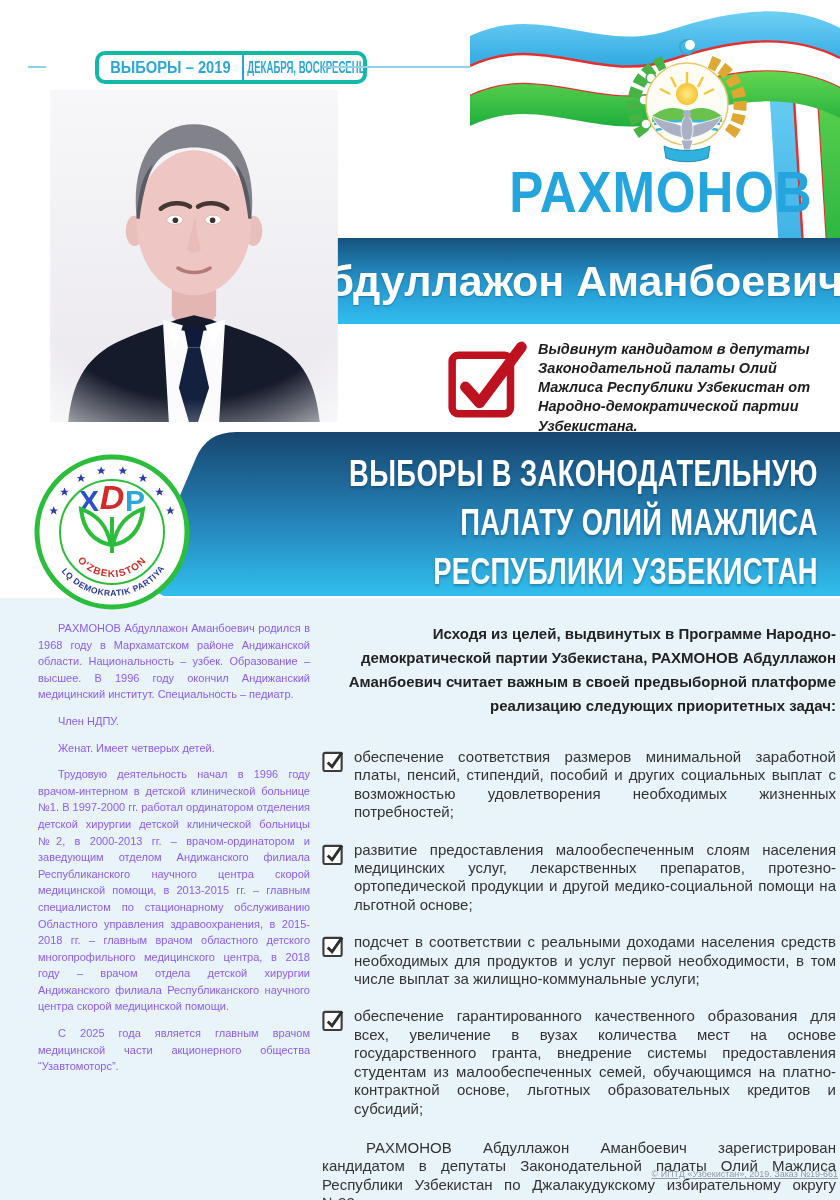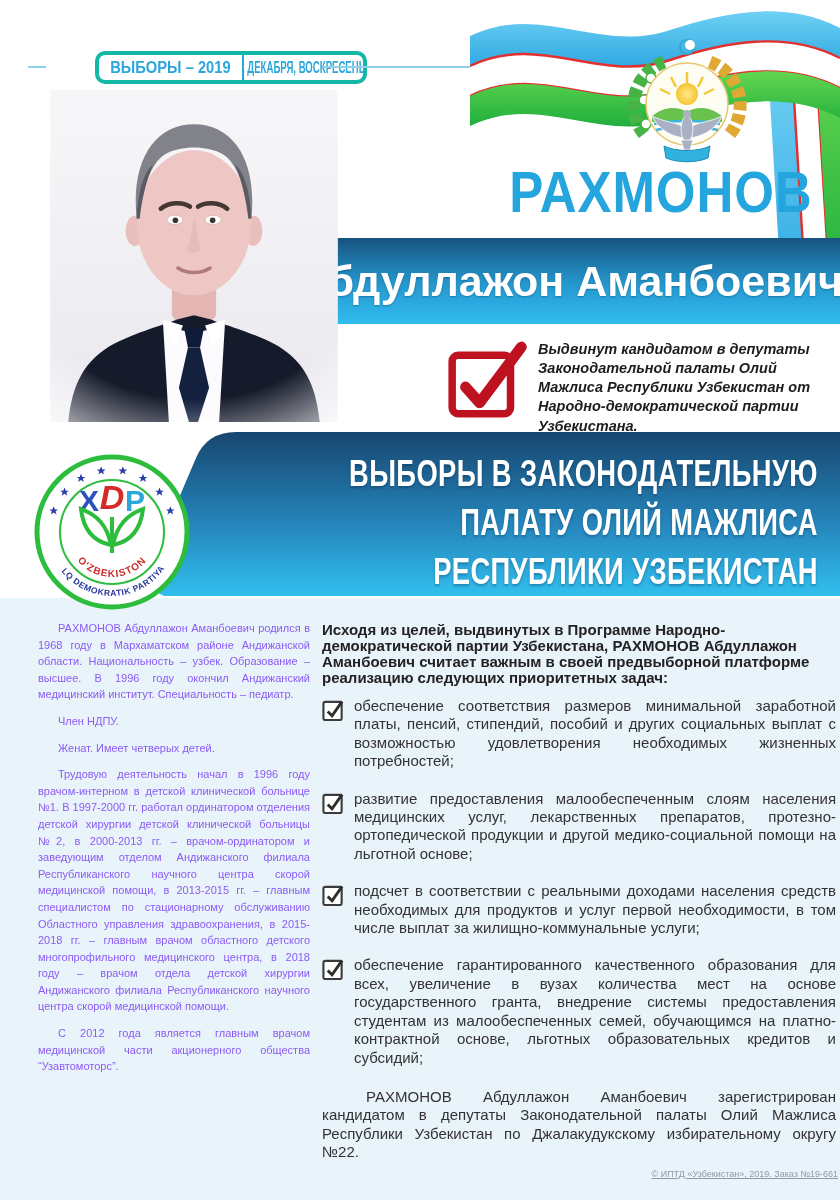--- a/index.html
+++ b/index.html
@@ -66,22 +66,22 @@
   .party-logo{position:absolute;left:33px;top:453px;width:158px;height:158px;z-index:4;}
   
   .content-bg{position:absolute;left:0;top:598px;width:840px;height:602px;background:#e9f3fa;}
   .left-col{
     position:absolute;left:38px;top:620px;width:272px;
     font-size:11px;line-height:16.6px;color:#8b5cf6;text-align:justify;
   }
   .left-col p{margin:0 0 10px;text-indent:20px;}
   .right-col{position:absolute;left:322px;top:622px;width:514px;color:#333;}
   .intro{
-    font-size:15px;font-weight:bold;line-height:16px;text-align:left;
-    color:#222;margin:0 0 11px;
+    font-size:15px;font-weight:bold;line-height:24px;text-align:right;
+    color:#222;margin:0 0 30px;
   }
   .item{display:flex;align-items:flex-start;margin-bottom:19px;}
   .item .cb{flex:0 0 23px;margin-top:1px;}
   .item .it{margin-left:9px;font-size:15px;line-height:18.4px;text-align:justify;}
   .registration{
     margin-top:21px;font-size:15px;line-height:18.4px;text-align:justify;text-indent:44px;
   }
   .footer{
     position:absolute;left:538px;top:1169px;width:300px;text-align:right;
     font-size:9px;color:#8e9aa6;text-decoration:underline;
@@ -278,21 +278,21 @@
       <textPath href="#arcOut" startOffset="50%" text-anchor="middle">XALQ DEMOKRATIK PARTIYASI</textPath>
     </text>
   </svg>
 </div>
 
 <div class="left-col">
   <p>РАХМОНОВ Абдуллажон Аманбоевич родился в 1968 году в Мархаматском районе Андижанской области. Национальность – узбек. Образование – высшее. В 1996 году окончил Андижанский медицинский институт. Специальность – педиатр.</p>
   <p>Член НДПУ.</p>
   <p>Женат. Имеет четверых детей.</p>
   <p>Трудовую деятельность начал в 1996 году врачом-интерном в детской клинической больнице №1. В 1997-2000 гг. работал ординатором отделения детской хирургии детской клинической больницы №2, в 2000-2013 гг. – врачом-ординатором и заведующим отделом Андижанского филиала Республиканского научного центра скорой медицинской помощи, в 2013-2015 гг. – главным специалистом по стационарному обслуживанию Областного управления здравоохранения, в 2015-2018 гг. – главным врачом областного детского многопрофильного медицинского центра, в 2018 году – врачом отдела детской хирургии Андижанского филиала Республиканского научного центра скорой медицинской помощи.</p>
-  <p>С 2012 года является главным врачом медицинской части акционерного общества “Узавтомоторс”.</p>
+  <p>С 2025 года является главным врачом медицинской части акционерного общества “Узавтомоторс”.</p>
 </div>
 
 <div class="right-col">
   <p class="intro">Исходя из целей, выдвинутых в Программе Народно-демократической партии Узбекистана, РАХМОНОВ Абдуллажон Аманбоевич считает важным в своей предвыборной платформе реализацию следующих приоритетных задач:</p>
 
   <div class="item">
     <span class="cb">
       <svg width="23" height="23" viewBox="0 0 24 24">
           <rect x="1.5" y="4" width="19" height="19" rx="2" fill="#fff" stroke="#3b3b3b" stroke-width="2.2"></rect>
           <path d="M6,14 L10.5,18.5 L21,3.5" fill="none" stroke="#2e2e2e" stroke-width="3"></path>

